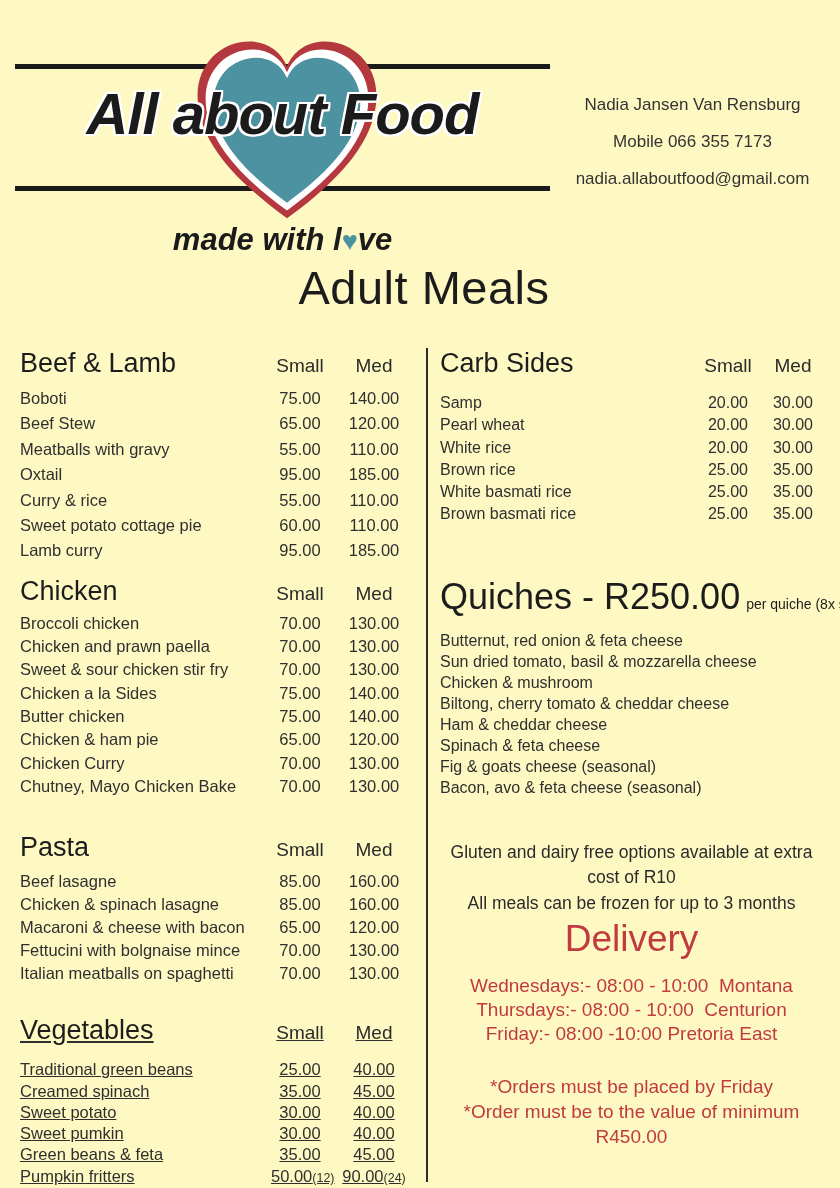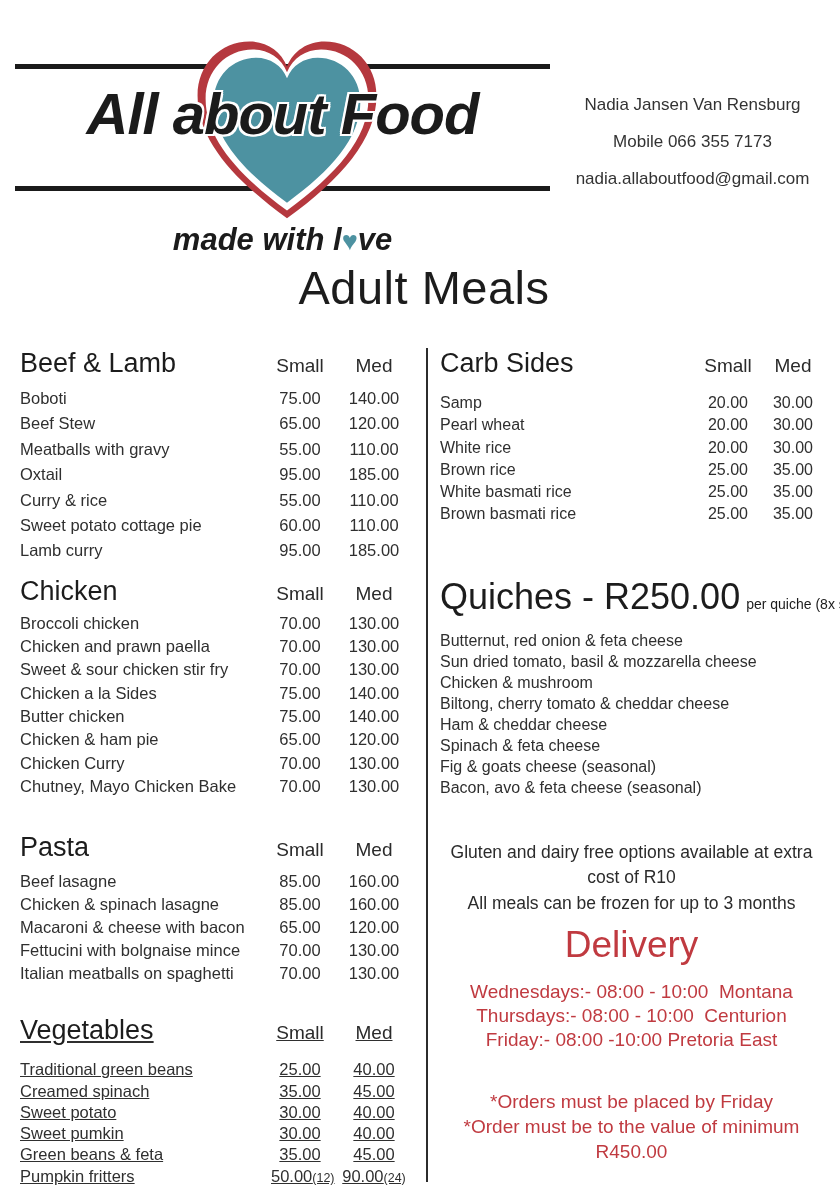--- a/index.html
+++ b/index.html
@@ -1,17 +1,17 @@
 <!DOCTYPE html>
 <html><head>
 <meta charset="utf-8">
 <style>
   html,body{margin:0;padding:0;background:#e8e8e8;}
   .page{
-    position:relative; width:840px; height:1188px; background:#ffffff;
+    position:relative; width:840px; height:1188px; background:#fef9c3;
     font-family:"Liberation Sans", sans-serif; color:#2f2f2f;
     overflow:hidden; margin:0 auto;
   }
   
   .logo{position:absolute; left:15px; top:30px; width:535px; height:232px;}
   .logo-line{position:absolute; left:0; width:100%; height:5px; background:#1a1a1a;}
   .logo-line.top{top:34px;}
   .logo-line.bottom{top:156px;}
   .heart-svg{position:absolute; left:168px; top:0; width:208px; height:202px;}
   .logo-text{
@@ -62,24 +62,24 @@
   
   .quiches{margin-top:50px;}
   .q-head{margin-bottom:12px; white-space:nowrap;}
   .q-title{font-size:36px; color:#1c1c1c;}
   .q-suffix{font-size:14px; color:#1c1c1c; margin-left:6px;}
   .q-item{font-size:16px; line-height:21px; color:#2f2f2f;}
   
   .notes{margin-top:42px; padding:0 6px; text-align:center;}
   .note-line{font-size:17.5px; line-height:25.5px; color:#2b2b2b;}
   .delivery{text-align:center;}
-  .delivery-title{margin-top:6px; font-size:37px; line-height:46px; color:#c03a40;}
+  .delivery-title{font-size:37px; line-height:46px; color:#c03a40;}
   .schedule{margin-top:12px;}
   .schedule-line{font-size:19px; line-height:24px; color:#c03a40; white-space:pre-wrap;}
-  .order-notes{margin-top:37px; padding:0 6px;}
+  .order-notes{margin-top:28px; padding:0 6px;}
   .order-note{font-size:19px; line-height:25px; color:#c03a40;}
 </style>
 </head>
 <body>
 
 <div class="page">
 
   <div class="logo">
     <div class="logo-line top"></div>
     <div class="logo-line bottom"></div>

